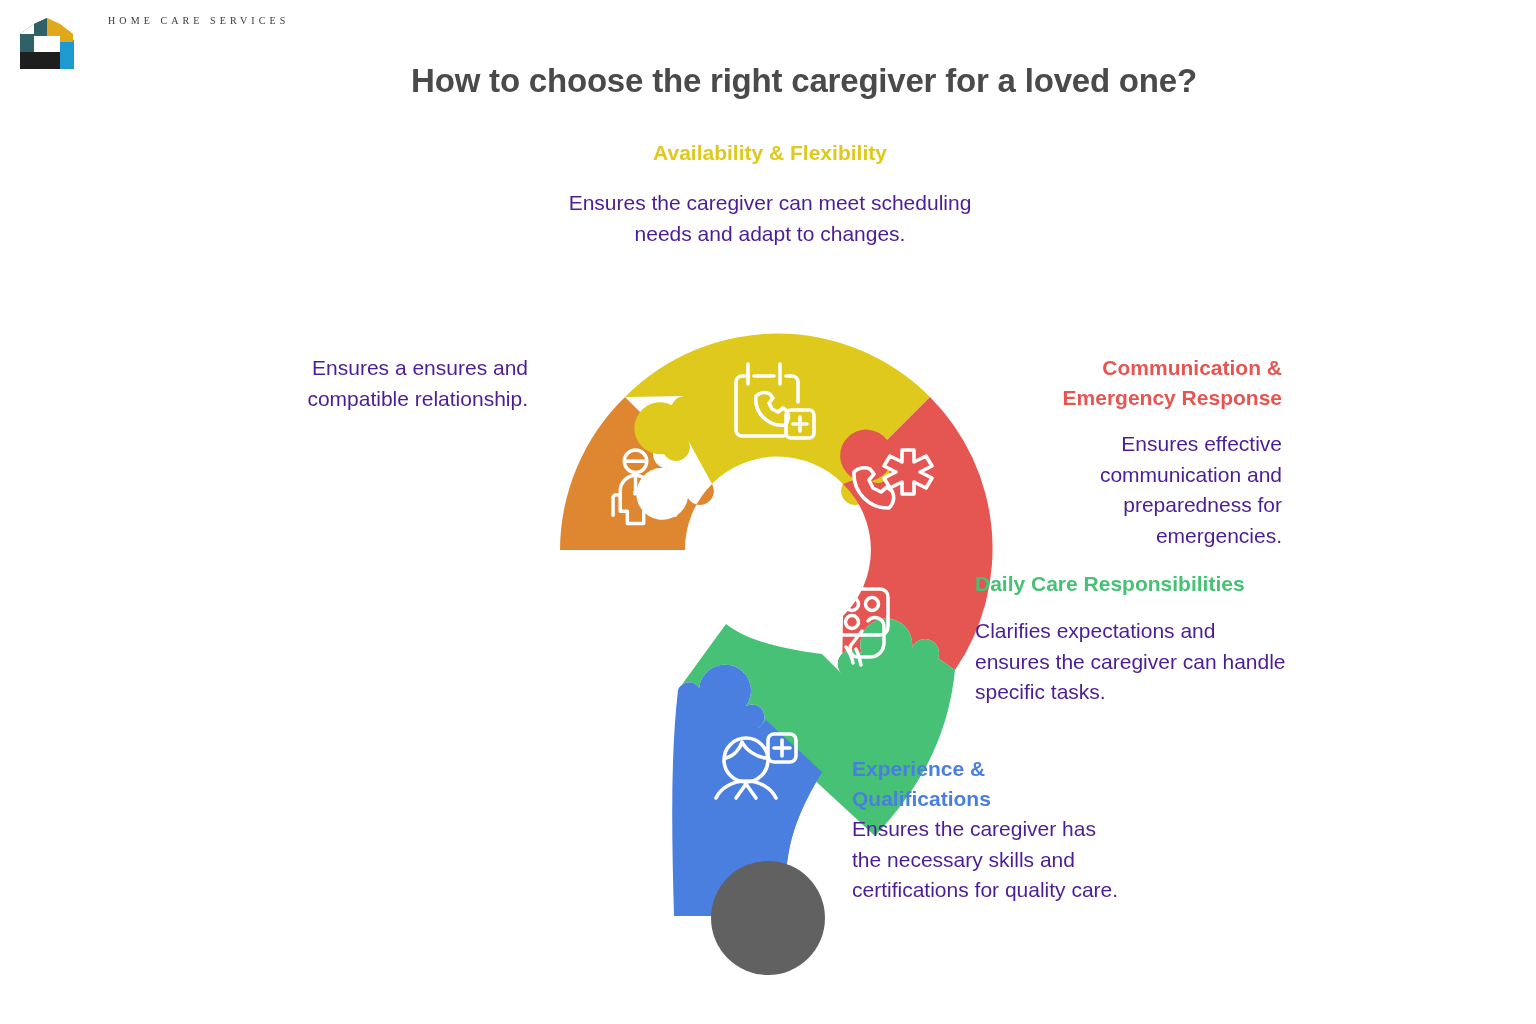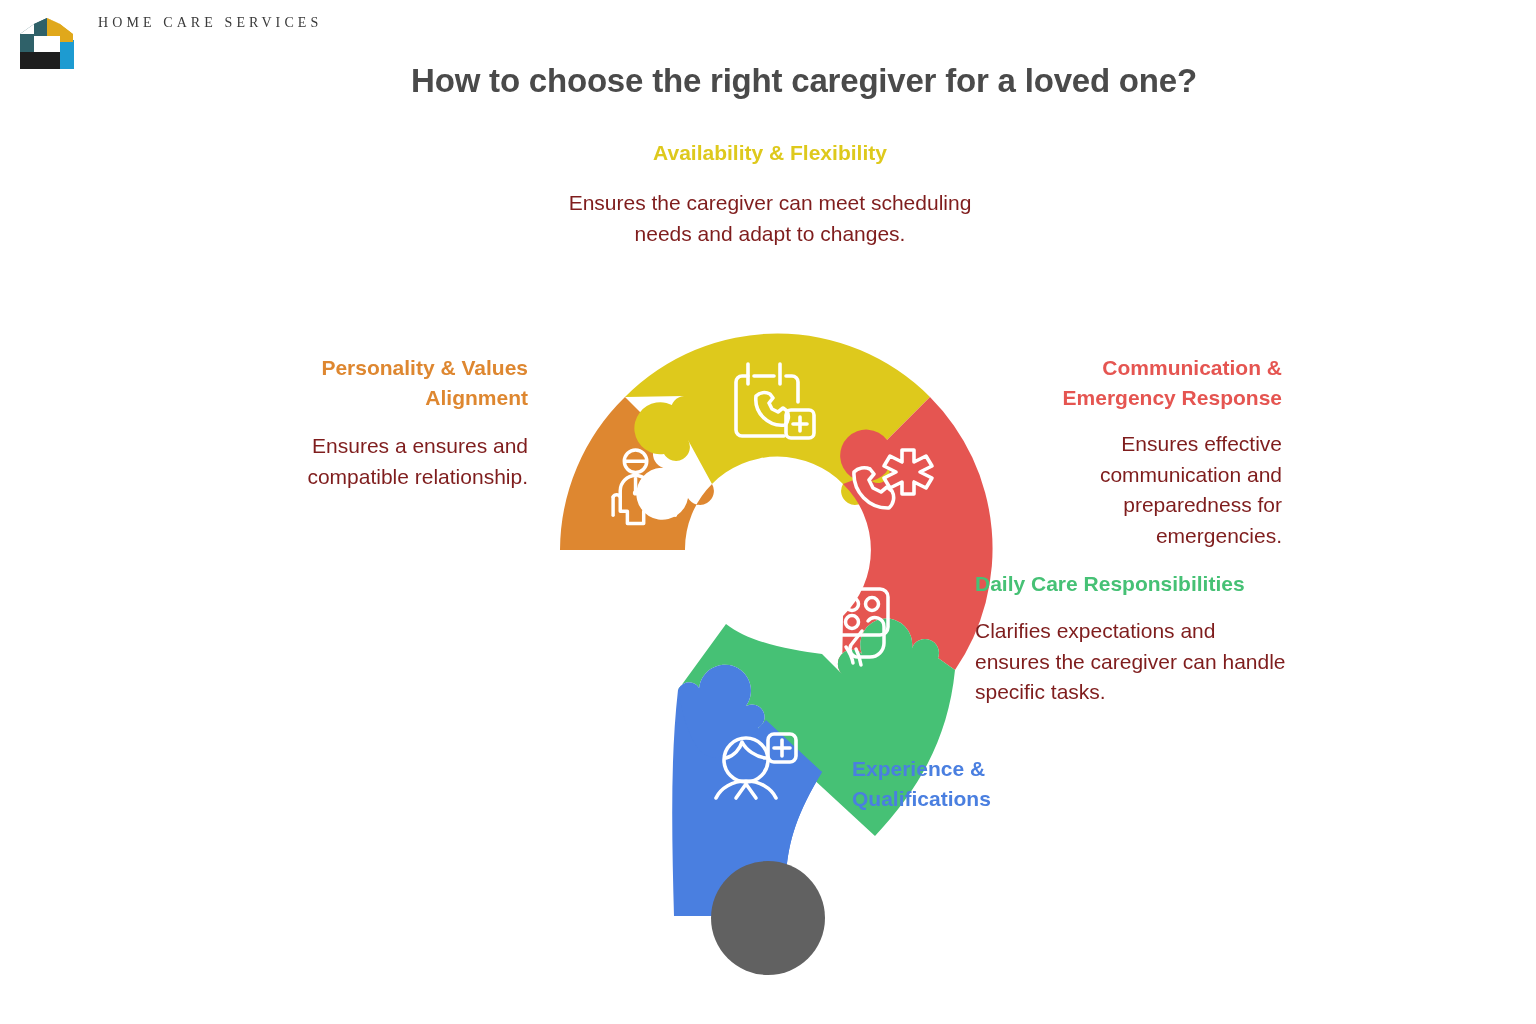--- a/index.html
+++ b/index.html
@@ -40,25 +40,25 @@
   #logo-name {
     font-family: "Liberation Serif", serif;
     font-size: 43px;
     line-height: 46px;
     letter-spacing: 1px;
     color: #1b1b1b;
     font-weight: 400;
   }
   #logo-tagline {
     font-family: "Liberation Serif", serif;
-    font-size: 14px;
+    font-size: 10px;
     letter-spacing: 4.1px;
     color: #3a3a3a;
     margin-top: 1px;
-    margin-left: 10px;
+    margin-left: 20px;
     white-space: nowrap;
   }
 
   
   #page-title {
     position: absolute;
     left: 0;
     top: 62px;
     width: 1536px;
     text-align: center;
@@ -83,21 +83,21 @@
   .callout { position: absolute; }
   .callout .c-title {
     font-size: 21px;
     font-weight: bold;
     line-height: 30px;
     margin: 0 0 10px 0;
   }
   .callout .c-body {
     font-size: 21px;
     line-height: 30.5px;
-    color: #7f1d1d;
+    color: #4c1d95;
     margin: 0;
   }
   .callout.tight .c-title { margin-bottom: 1px; }
 
   #callout-availability {
     left: 558px; top: 138px; width: 424px; text-align: center;
   }
   #callout-availability .c-title { margin-bottom: 20px; }
 
   #callout-personality {
@@ -302,29 +302,29 @@
   </g>
 </svg>
 </div>
 
 <div class="callout" id="callout-availability">
   <div class="c-title" style="color: rgb(222, 201, 28);">Availability &amp; Flexibility</div>
   <div class="c-body">Ensures the caregiver can meet scheduling needs and adapt to changes.</div>
 </div>
 
 <div class="callout" id="callout-personality">
-  <div class="c-title" style="color: rgb(222, 135, 48);">Personality &amp; Values Alignment</div>
   <div class="c-body">Ensures a ensures and compatible relationship.</div>
 </div>
 
 <div class="callout" id="callout-communication">
   <div class="c-title" style="color: rgb(229, 85, 81);">Communication &amp; Emergency Response</div>
   <div class="c-body">Ensures effective communication and preparedness for emergencies.</div>
 </div>
 
 <div class="callout" id="callout-daily">
   <div class="c-title" style="color: rgb(70, 193, 117);">Daily Care Responsibilities</div>
   <div class="c-body">Clarifies expectations and ensures the caregiver can handle specific tasks.</div>
 </div>
 
 <div class="callout tight" id="callout-experience">
   <div class="c-title" style="color: rgb(74, 127, 224);">Experience &amp; Qualifications</div>
+  <div class="c-body">Ensures the caregiver has the necessary skills and certifications for quality care.</div>
 </div>
 
 </body></html>

